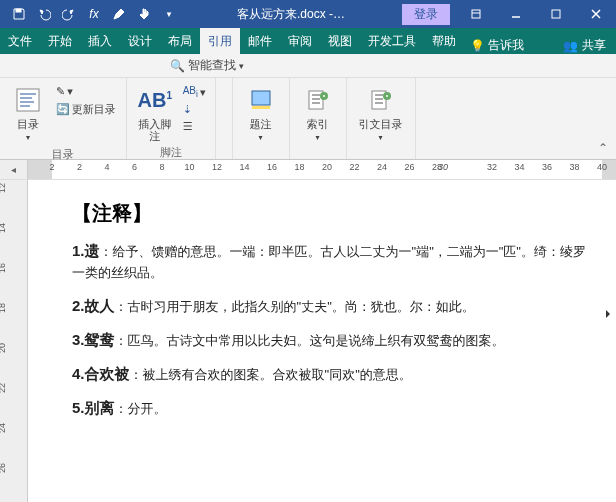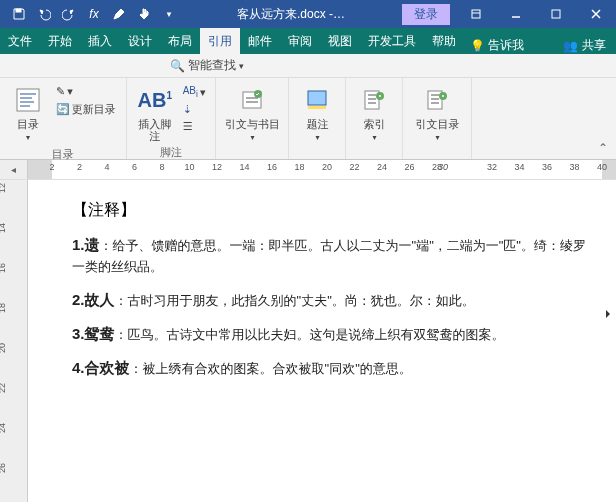--- a/index.html
+++ b/index.html
@@ -39,21 +39,21 @@
 .hruler { flex: 1; position: relative; background: #fff; }
 .shade { position: absolute; top: 0; bottom: 0; background: #d8d8d8; }
 .tick { position: absolute; top: 2px; font-size: 9px; color: #555; transform: translateX(-50%); }
 
 .workspace { display: flex; height: 326px; }
 .vruler { width: 28px; background: #eee; border-right: 1px solid #ccc; position: relative; }
 .vtick { position: absolute; left: 2px; font-size: 9px; color: #555; transform: translateY(-50%) rotate(-90deg); transform-origin: left center; width: 20px; text-align: center; }
 .doc-area { flex: 1; background: #fff; overflow: hidden; padding: 20px 30px 10px 44px; position: relative; }
 .doc-area::after{content:"";position:absolute;right:2px;top:40%;border:4px solid transparent;border-left-color:#333;}
 
-.content h3 { font-size: 16px; font-weight: normal; margin-bottom: 12px; }
+.content h3 { font-size: 20px; font-weight: bold; margin-bottom: 12px; }
 .content .entry { font-size: 13px; line-height: 1.6; margin-bottom: 10px; color: #222; }
 .content .entry .num { font-weight: bold; font-size: 15px; }
 .content .entry .term { font-weight: bold; font-size: 15px; }
 </style>
 </head>
 <body>
 
 <div class="titlebar">
   <div class="qat">
     <div class="qat-btn">
@@ -183,33 +183,20 @@
         <div class="small-item">
             <span>☰</span>
           </div>
       </div>
     </div>
     <div class="rgroup-label">脚注</div>
   </div>
 
 
   <div class="rgroup">
-    <div class="rgroup-body">
-      <div class="big-btn" style="width:60px">
-        <div class="icon">
-            <svg width="24" height="24">
-              <rect x="3" y="4" width="18" height="16" fill="#fff" stroke="#888"></rect>
-              <path d="M6 10h12M6 14h12" stroke="#555"></path>
-              <circle cx="18" cy="6" r="4" fill="#6a6"></circle>
-              <path d="M16 6l1 1 2-2" stroke="#fff" fill="none"></path>
-            </svg>
-          </div>
-        <div class="lbl"><span>引文与书目</span> <span style="font-size:8px">▾</span></div>
-      </div>
-    </div>
     <div class="rgroup-label">&nbsp;</div>
   </div>
 
   <div class="rgroup">
     <div class="rgroup-body">
       <div class="big-btn">
         <div class="icon">
             <svg width="24" height="24">
               <rect x="3" y="3" width="18" height="14" fill="#9cf" stroke="#369"></rect>
               <rect x="3" y="18" width="18" height="3" fill="#fd6"></rect>
@@ -299,16 +286,17 @@
       <div class="vtick" style="top: 298px;">26</div>
     </div>
   <div class="doc-area">
     <div class="content">
       <h3>【注释】</h3>
       <div id="entries">
           <p class="entry"><span class="num">1.</span><span class="term">遗</span><span>：给予、馈赠的意思。一端：即半匹。古人以二丈为一"端"，二端为一"匹"。绮：绫罗一类的丝织品。</span></p>
           <p class="entry"><span class="num">2.</span><span class="term">故人</span><span>：古时习用于朋友，此指久别的"丈夫"。尚：犹也。尔：如此。</span></p>
           <p class="entry"><span class="num">3.</span><span class="term">鸳鸯</span><span>：匹鸟。古诗文中常用以比夫妇。这句是说缔上织有双鸳鸯的图案。</span></p>
           <p class="entry"><span class="num">4.</span><span class="term">合欢被</span><span>：被上绣有合欢的图案。合欢被取"同欢"的意思。</span></p>
+          <p class="entry"><span class="num">5.</span><span class="term">别离</span><span>：分开。</span></p>
         </div>
     </div>
   </div>
 </div>
 
 </body></html>

